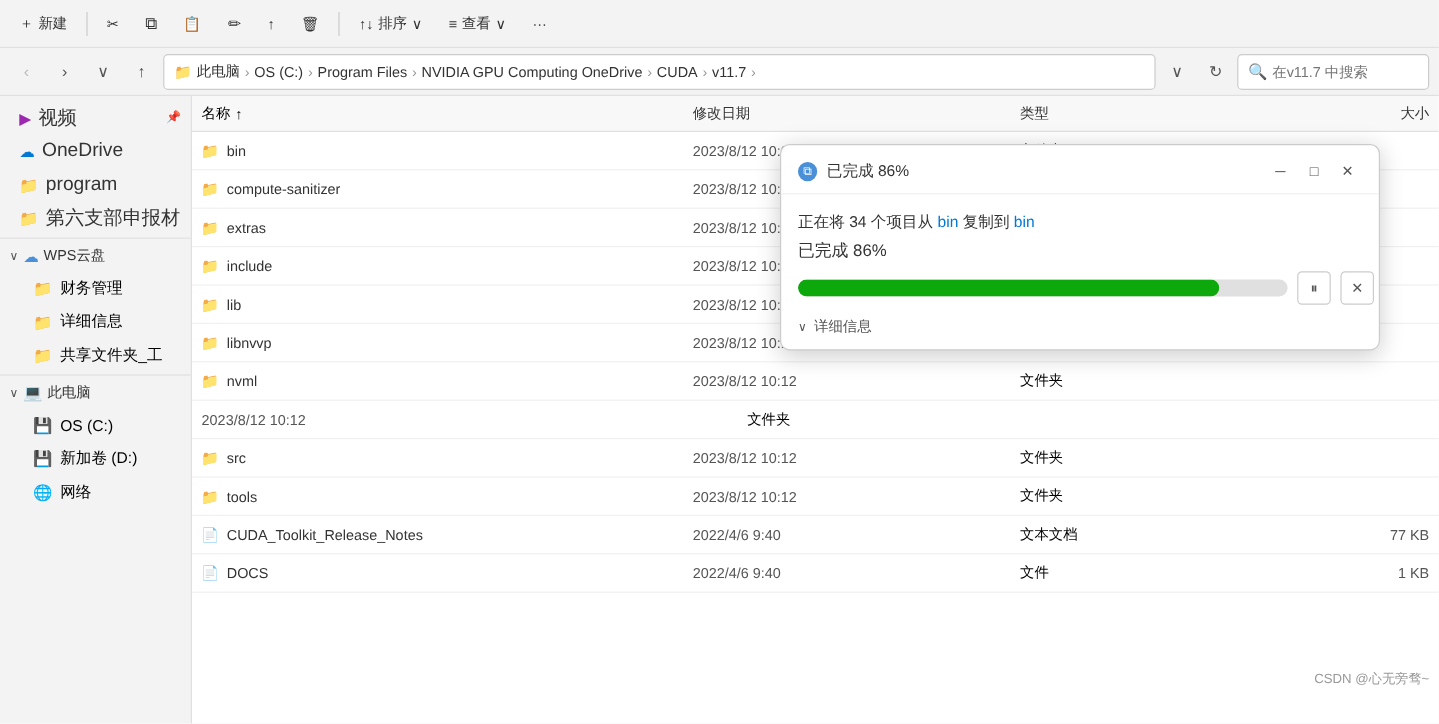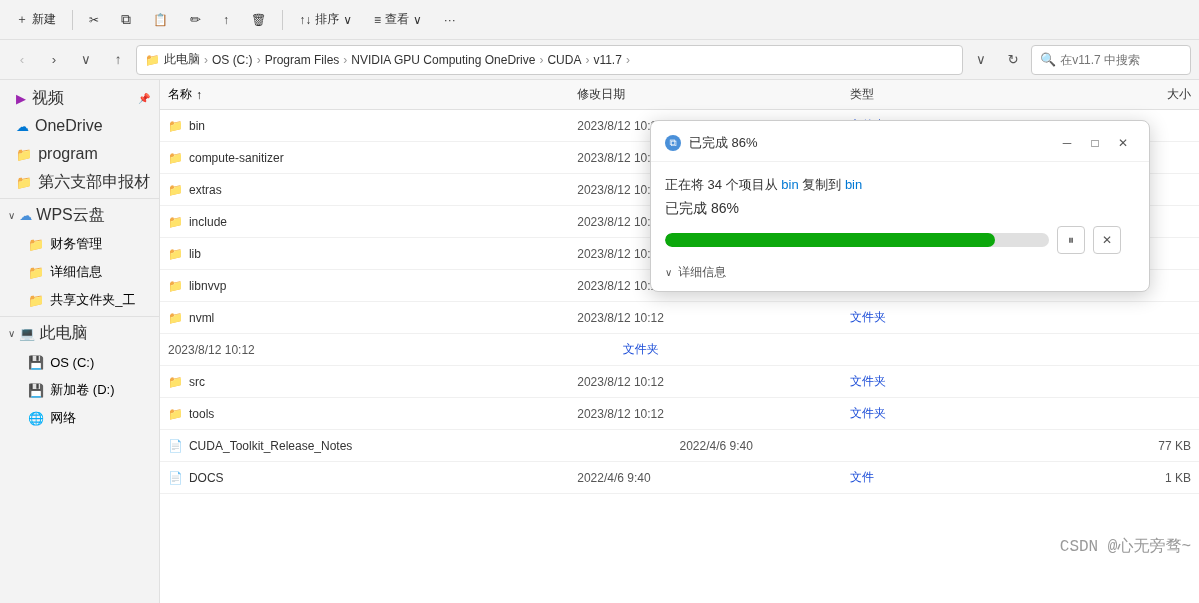--- a/index.html
+++ b/index.html
@@ -49,71 +49,71 @@
     .sidebar-item .label { font-size: 16px; color: #333; }
     .sidebar-item .pin-icon { margin-left: auto; color: #999; font-size: 10px; }
     .sidebar-sub-item {
       display: flex; align-items: center; padding: 4px 8px 4px 28px; cursor: pointer; gap: 6px; height: 28px;
     }
     .sidebar-divider { height: 1px; background: #e0e0e0; margin: 2px 0; }
     .sidebar-section-header {
       display: flex; align-items: center; padding: 4px 8px; cursor: pointer; gap: 4px;
     }
     .sidebar-section-header .chevron { font-size: 10px; color: #555; }
-    .sidebar-section-header .label { font-size: 16px; color: #333; font-weight: 500; }
+    .sidebar-section-header .label { font-size: 12px; color: #333; font-weight: 500; }
 
     
     .file-list {
       flex: 1; background: white; overflow-y: auto;
     }
     .file-list-header {
       display: flex; align-items: center; padding: 4px 8px; border-bottom: 1px solid #e0e0e0; background: #f8f8f8; height: 30px; position: sticky; top: 0;
     }
     .col-name { flex: 3; font-size: 12px; color: #000000; cursor: pointer; display: flex; align-items: center; gap: 4px; }
     .col-date { flex: 2; font-size: 12px; color: #333; cursor: pointer; }
     .col-type { flex: 1.5; font-size: 12px; color: #333; }
     .col-size { flex: 1; font-size: 12px; color: #333; text-align: right; }
     .file-row {
       display: flex; align-items: center; padding: 4px 8px; border-bottom: 1px solid #f0f0f0; height: 32px; cursor: pointer;
     }
     .file-row .name { flex: 3; font-size: 12px; color: #333; }
     .file-row .date { flex: 2; font-size: 12px; color: #555; }
-    .file-row .type { flex: 1.5; font-size: 12px; color: #1d4ed8; font-family: Liberation Serif, serif; }
+    .file-row .type { flex: 1.5; font-size: 12px; color: #000000; font-family: Liberation Serif, serif; }
     .file-row .size { flex: 1; font-size: 12px; color: #555; text-align: right; }
 
     
     .copy-dialog {
       position: absolute; top: 120px; left: 650px; width: 500px; background: white; border: 1px solid #ccc; border-radius: 8px; box-shadow: 0 4px 20px rgba(0,0,0,0.2); z-index: 100;
     }
     .copy-dialog-title {
       display: flex; align-items: center; justify-content: space-between; padding: 10px 14px 6px 14px; border-bottom: 1px solid #f0f0f0;
     }
     .copy-dialog-title-left { display: flex; align-items: center; gap: 8px; }
     .copy-dialog-title-icon { width: 16px; height: 16px; background: #4a90d9; border-radius: 50%; display: flex; align-items: center; justify-content: center; color: white; font-size: 10px; }
     .copy-dialog-title-text { font-size: 13px; color: #333; font-weight: 500; }
     .copy-dialog-win-btns { display: flex; gap: 4px; }
     .win-btn { width: 24px; height: 24px; border: none; background: transparent; cursor: pointer; border-radius: 4px; display: flex; align-items: center; justify-content: center; font-size: 12px; color: #555; }
 
-    .copy-dialog-body { padding: 14px 28px 10px 14px; }
+    .copy-dialog-body { padding: 14px 4px 10px 14px; }
     .copy-status-line { font-size: 13px; color: #333; margin-bottom: 6px; }
     .copy-status-line a { color: #0078d4; text-decoration: none; }
     .copy-percent { font-size: 14px; color: #333; margin-bottom: 8px; }
     .copy-controls { display: flex; align-items: center; gap: 8px; margin-bottom: 10px; }
     .progress-bar-bg {
       flex: 1; height: 14px; background: #e0e0e0; border-radius: 7px; overflow: hidden;
     }
     .progress-bar-fill {
       height: 100%; background: #0ca80c; border-radius: 7px;
     }
     .ctrl-btn { width: 28px; height: 28px; border: 1px solid #ccc; background: white; cursor: pointer; border-radius: 4px; display: flex; align-items: center; justify-content: center; font-size: 12px; color: #555; }
     .copy-details { display: flex; align-items: center; gap: 6px; cursor: pointer; color: #555; font-size: 12px; }
     .copy-details .chevron { font-size: 10px; }
 
     .watermark {
-      position: absolute; bottom: 46px; right: 8px; font-size: 16px; color: #999; font-family: Liberation Mono, monospace;
+      position: absolute; bottom: 30px; right: 8px; font-size: 11px; color: #999;
     }
   </style>
 </head>
 <body>
 
 <div class="toolbar">
   <button class="toolbar-btn">
     <span>＋</span>
     <span>新建</span>
   </button>
@@ -330,20 +330,21 @@
     </div>
     <div class="date">2023/8/12 10:12</div>
     <div class="type">文件夹</div>
     <div class="size"></div>
   </div>
         <div class="file-row">
     <div class="name">
       <span style="color:#888; margin-right:6px;">📄</span>CUDA_Toolkit_Release_Notes
     </div>
     <div class="date">2022/4/6 9:40</div>
+    <div class="type">文本文档</div>
     <div class="size">77 KB</div>
   </div>
         <div class="file-row">
     <div class="name">
       <span style="color:#888; margin-right:6px;">📄</span>DOCS
     </div>
     <div class="date">2022/4/6 9:40</div>
     <div class="type">文件</div>
     <div class="size">1 KB</div>
   </div>

